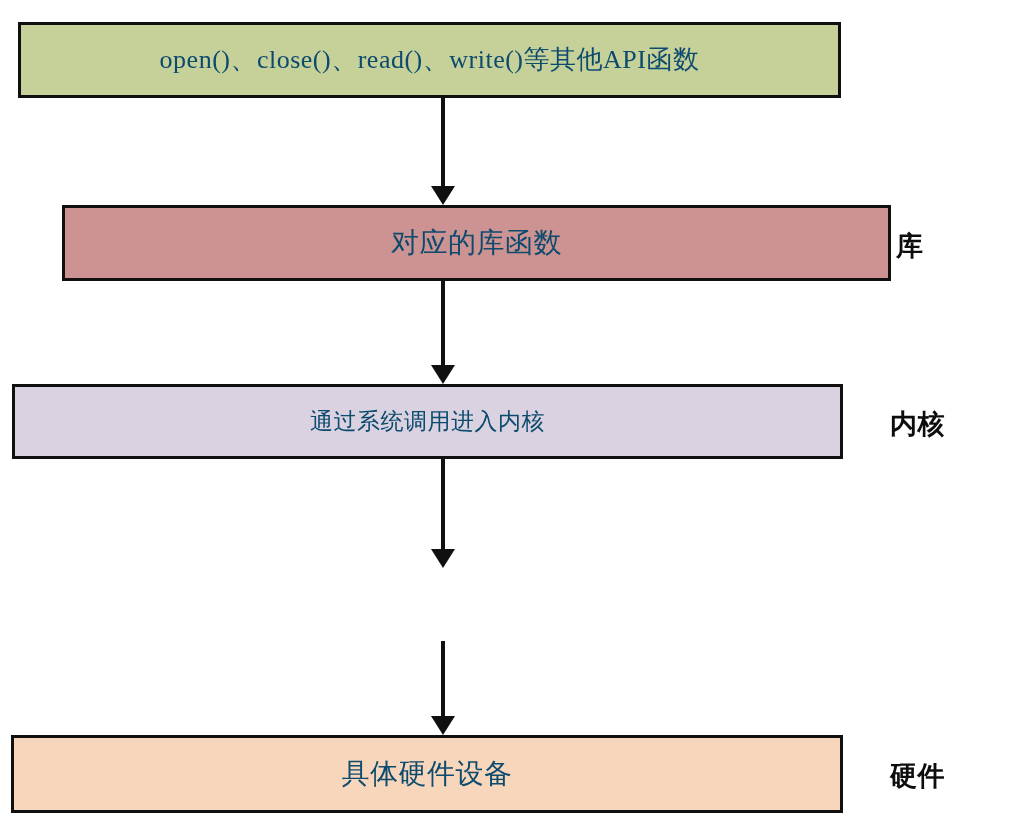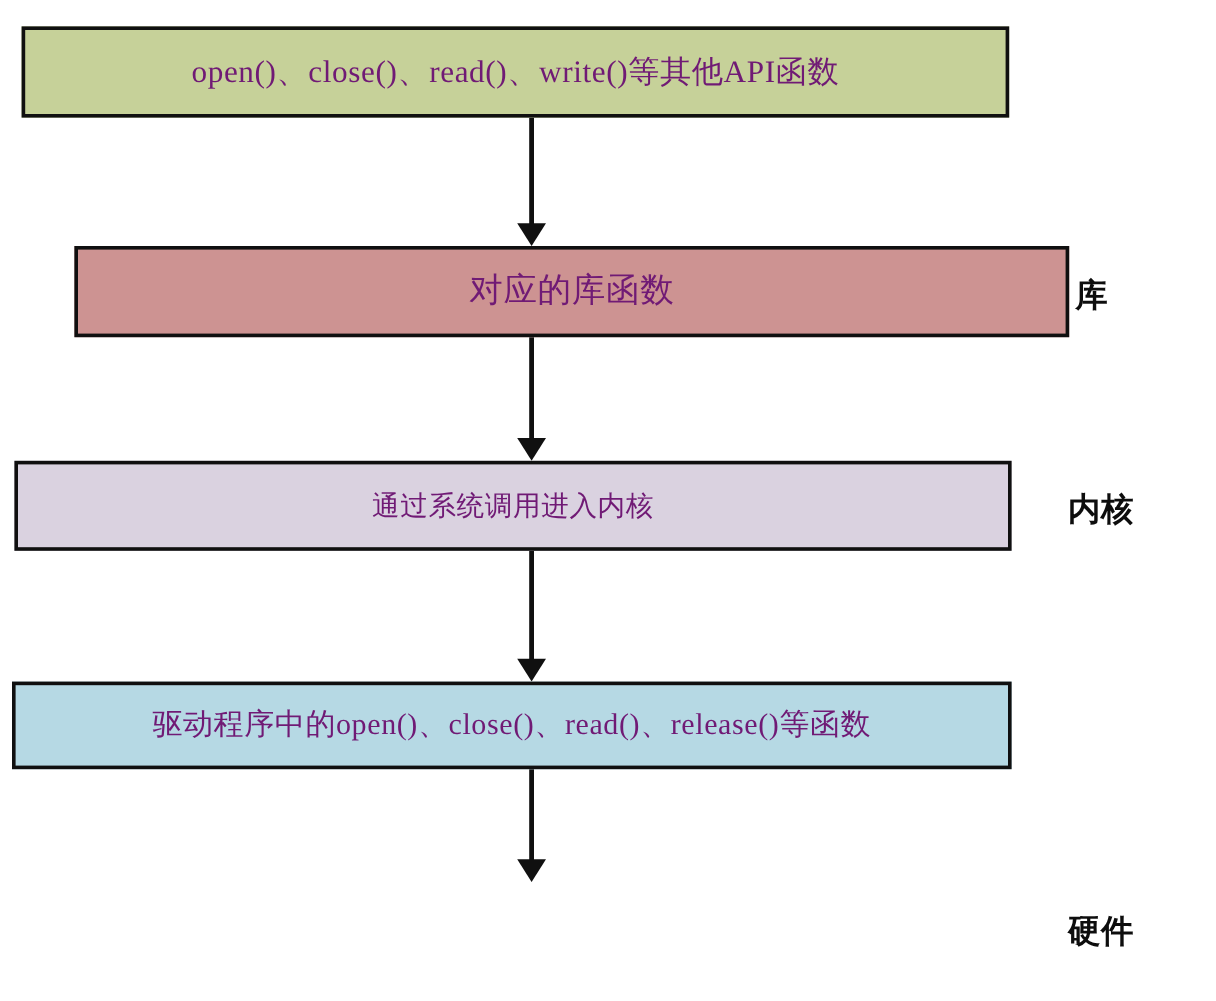--- a/index.html
+++ b/index.html
@@ -31,21 +31,21 @@
     box-sizing: border-box;
     border: 3px solid #101010;
     display: flex;
     align-items: center;
     justify-content: center;
     text-align: center;
     z-index: 3;
   }
   .node-label {
     font-family: "Liberation Serif", "DejaVu Serif", serif;
-    color: #701a75;
+    color: #0c4a6e;
     white-space: nowrap;
     letter-spacing: 0.5px;
     line-height: 1;
   }
 
   
   #box-application { left: 18px;  top: 22px;  width: 823px; height: 76px;  }
   #box-library     { left: 14px;  top: 205px; width: 829px; height: 76px; margin-left: 48px;  }
   #box-kernel      { left: 12px;  top: 384px; width: 831px; height: 75px;  }
   #box-driver      { left: 10px;  top: 568px; width: 833px; height: 73px;  }
@@ -121,29 +121,29 @@
 
   <div class="node-box" id="box-kernel" style="background-color: rgb(218, 210, 224); border-color: rgb(16, 16, 16);">
     <span class="node-label">通过系统调用进入内核</span>
   </div>
 
   <div class="connector" id="connector-3" style="left:441px; top:459px; width:4px; height:109px;">
     <div class="connector-line" style="height:92px;"></div>
     <div class="connector-head" style="top:90px;"></div>
   </div>
 
-  <div class="node-box" id="box-driver" style="background-color: rgb(182, 217, 228); border-color: rgb(16, 16, 16);">
-    <span class="node-label">驱动程序中的open()、close()、read()、release()等函数</span>
-  </div>
 
   <div class="connector" id="connector-4" style="left:441px; top:641px; width:4px; height:94px;">
     <div class="connector-line" style="height:77px;"></div>
     <div class="connector-head" style="top:75px;"></div>
   </div>
 
+  <div class="node-box" id="box-hardware" style="background-color: rgb(247, 214, 187); border-color: rgb(16, 16, 16);">
+    <span class="node-label">具体硬件设备</span>
+  </div>
 
 
   <div class="tier-caption" id="caption-library">库</div>
 
   <div class="tier-caption" id="caption-kernel">内核</div>
 
 
   <div class="tier-caption" id="caption-hardware">硬件</div>
 
 </div>

